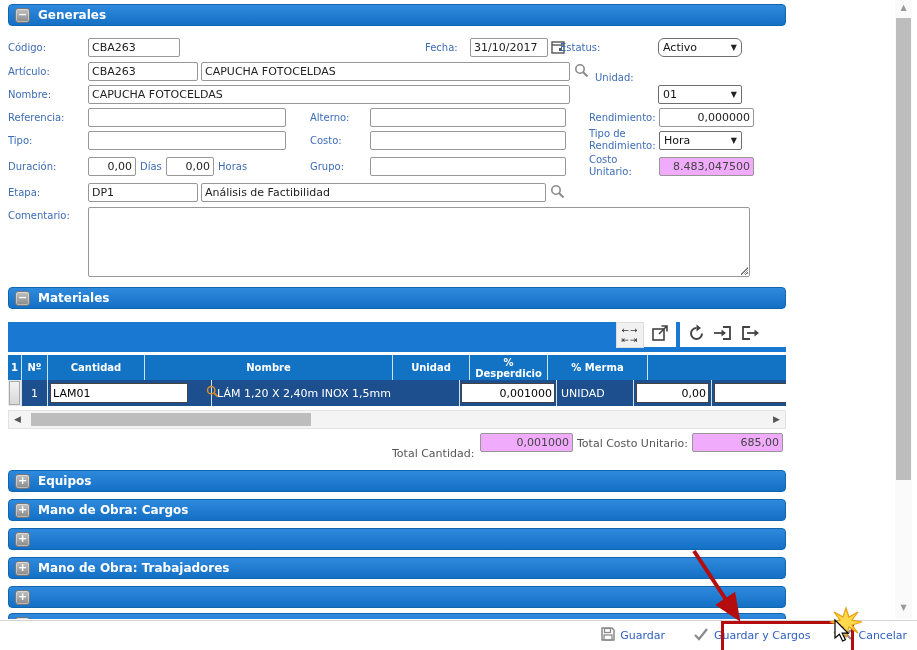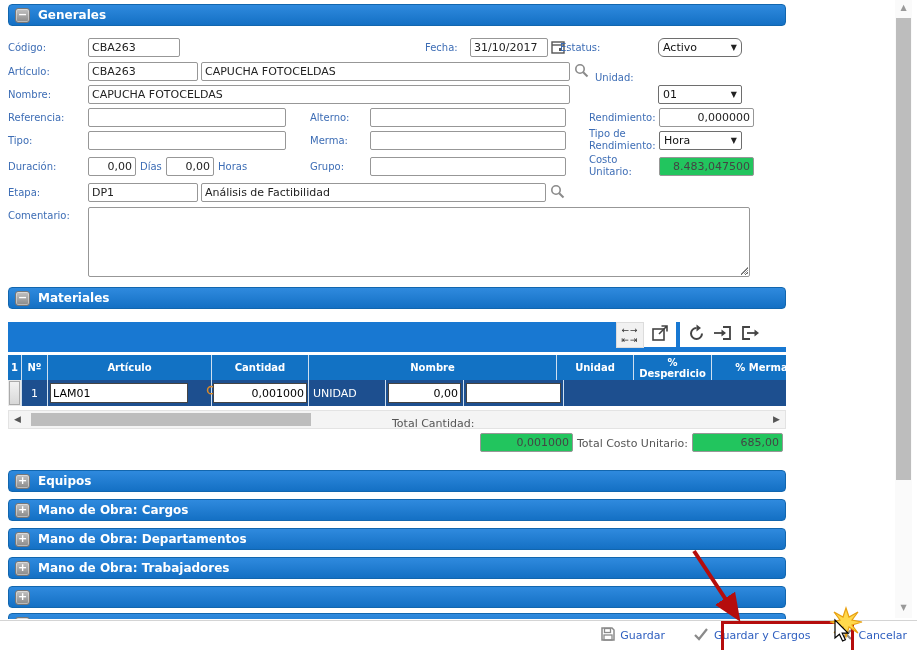--- a/index.html
+++ b/index.html
@@ -13,21 +13,21 @@
        color:#fff;font-weight:bold;font-size:12px;display:flex;align-items:center;gap:8px;padding-left:6px;}
   .toggle{width:13px;height:13px;flex:0 0 13px;border-radius:3px;background:linear-gradient(#c2c2c2,#8a8a8a);
           border:1px solid #777;color:#fff;font-size:11px;line-height:11px;text-align:center;font-weight:bold;
           box-shadow:inset 0 0 0 1px rgba(255,255,255,.4);}
 
   .lbl{position:absolute;color:#3d6db5;font-size:10px;white-space:nowrap;}
   .lbl2{line-height:1.15;white-space:normal;width:64px;}
   .inp{position:absolute;box-sizing:border-box;border:1px solid #979797;border-radius:2px;height:19px;
        padding:0 3px;font-family:inherit;font-size:11px;color:#222;background:#fff;}
   .inp.num{text-align:right;}
-  .inp.dis{background:#22c55e;color:#444;}
+  .inp.dis{background:#f0abfc;color:#444;}
   .sel{position:absolute;box-sizing:border-box;border:1px solid #6e6e6e;border-radius:2px;height:19px;background:#fff;
        display:flex;align-items:center;justify-content:space-between;padding:0 4px;font-size:11px;color:#111;cursor:default;}
   .sel .arr{font-size:8px;color:#222;margin-left:6px;}
   .icon-btn{position:absolute;display:flex;align-items:center;justify-content:center;}
   textarea.cmt{position:absolute;box-sizing:border-box;border:1px solid #979797;border-radius:2px;resize:both;
        font-family:inherit;font-size:11px;padding:2px;}
 
   
   .gtoolbar{position:absolute;left:8px;top:322px;width:778px;height:30px;background:#1878d2;}
   .gicons{position:absolute;left:616px;top:322px;width:170px;height:25px;background:#fff;display:flex;align-items:center;gap:7px;}
@@ -111,21 +111,21 @@
 
   <span class="lbl" style="left:8px;top:112px;">Referencia:</span>
   <input class="inp" style="left: 88px; top: 108px; width: 198px;" value="">
   <span class="lbl" style="left:310px;top:112px;">Alterno:</span>
   <input class="inp" style="left: 370px; top: 108px; width: 196px;" value="">
   <span class="lbl" style="left:589px;top:112px;">Rendimiento:</span>
   <input class="inp num" style="left: 659px; top: 108px; width: 95px;" value="0,000000">
 
   <span class="lbl" style="left:8px;top:135px;">Tipo:</span>
   <input class="inp" style="left: 88px; top: 131px; width: 198px;" value="">
-  <span class="lbl" style="left:310px;top:135px;">Merma:</span>
+  <span class="lbl" style="left:310px;top:135px;">Costo:</span>
   <input class="inp" style="left: 370px; top: 131px; width: 196px;" value="">
   <span class="lbl lbl2" style="left:589px;top:128px;">Tipo de Rendimiento:</span>
   <div class="sel" style="left:659px;top:131px;width:83px;">
     <span>Hora</span>
       <span class="arr">▼</span>
   </div>
 
   <span class="lbl" style="left:8px;top:161px;">Duración:</span>
   <input class="inp num" style="left: 88px; top: 157px; width: 48px;" value="0,00">
   <span class="lbl" style="left:140px;top:161px;">Días</span>
@@ -193,76 +193,75 @@
           <line x1="7" y1="9" x2="17" y2="9" stroke="#444" stroke-width="1.8"></line>
           <path d="M14.5 5.5 L19 9 L14.5 12.5 Z" fill="#444"></path>
         </svg>
     </span>
   </div>
 
   <div class="tbl">
     <div class="thead">
       <div class="c" style="width:14px;">1</div>
       <div class="c" style="width:26px;">Nº</div>
-      <div class="c" style="width:164px;">Artículo</div>
       <div class="c" style="width:97px;">Cantidad</div>
       <div class="c" style="width:248px;">Nombre</div>
       <div class="c" style="width:77px;">Unidad</div>
       <div class="c" style="width:78px;">% Desperdicio</div>
       <div class="c" style="width:100px;">% Merma</div>
     </div>
     <div class="trow">
       <div class="c" style="width:14px;background:#e9e9e9;">
           <span class="rowsel"></span>
         </div>
       <div class="c" style="width:26px;justify-content:center;">1</div>
       <div class="c" style="width:164px;padding-left:2px;gap:18px;">
         <input class="cellinp" style="width: 138px;" value="LAM01">
         <span>
           <svg width="13" height="13" viewBox="0 0 15 15">
               <circle cx="6" cy="6" r="4.2" fill="none" stroke="#d98a2b" stroke-width="1.8"></circle>
               <line x1="9.2" y1="9.2" x2="13.5" y2="13.5" stroke="#d98a2b" stroke-width="2.2"></line>
             </svg>
         </span>
       </div>
+      <div class="c" style="width:248px;padding-left:5px;">LÁM 1,20 X 2,40m INOX 1,5mm</div>
       <div class="c" style="width:97px;padding:0 1px;">
         <input class="cellinp num" style="width: 94px;" value="0,001000">
       </div>
       <div class="c" style="width:77px;padding-left:4px;">UNIDAD</div>
       <div class="c" style="width:78px;padding:0 2px;">
         <input class="cellinp num" style="width: 73px;" value="0,00">
       </div>
       <div class="c" style="width:100px;padding:0 2px;">
         <input class="cellinp num" style="width: 95px;" value="">
       </div>
     </div>
   </div>
 
   <div class="hsb">
     <span class="harr" style="left:5px;">◀</span>
     <span class="thumb"></span>
     <span class="harr" style="right:5px;">▶</span>
   </div>
 
-  <span class="totlbl" style="left:392px;top:417px;">Total Cantidad:</span>
+  <span class="totlbl" style="left:392px;top:447px;">Total Cantidad:</span>
   <input class="inp num dis" style="left: 480px; top: 433px; width: 93px;" value="0,001000">
   <span class="totlbl" style="left:577px;top:437px;">Total Costo Unitario:</span>
   <input class="inp num dis" style="left: 692px; top: 433px; width: 91px;" value="685,00">
 
   <div class="sec" style="top:470px;">
     <span class="toggle">+</span>
     <span>Equipos</span>
   </div>
   <div class="sec" style="top:499px;">
     <span class="toggle">+</span>
     <span>Mano de Obra: Cargos</span>
   </div>
   <div class="sec" style="top:528px;">
     <span class="toggle">+</span>
-    <span>Mano de Obra: Departamentos</span>
   </div>
   <div class="sec" style="top:557px;">
     <span class="toggle">+</span>
     <span>Mano de Obra: Trabajadores</span>
   </div>
   <div class="sec" style="top:586px;">
     <span class="toggle">+</span>
   </div>
   <div class="sec" style="top:613px;">
     <span class="toggle">+</span>

